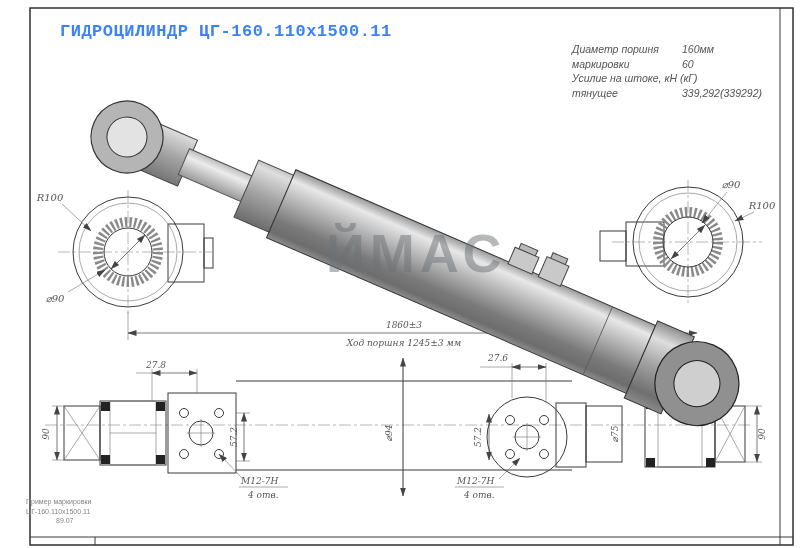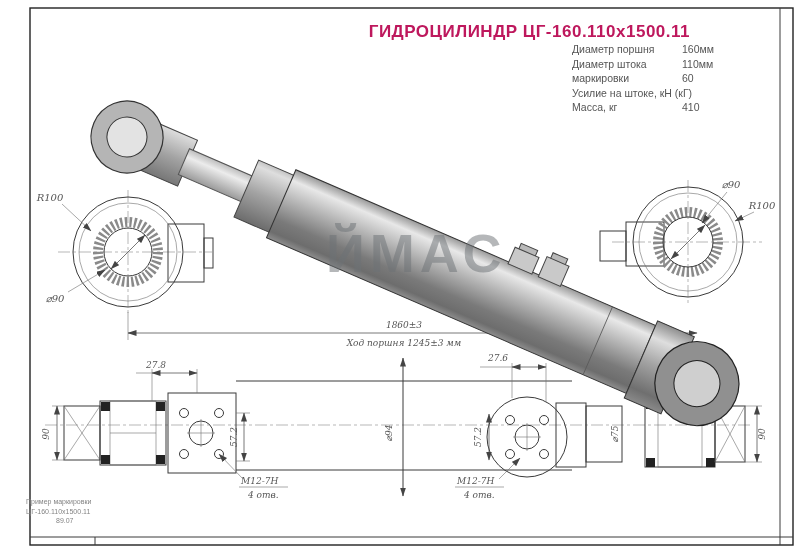--- a/index.html
+++ b/index.html
@@ -1,23 +1,23 @@
 <!DOCTYPE html>
 <html><head>
 <meta charset="utf-8">
 <style>
   html,body{margin:0;padding:0;background:#e9e9e9;}
   .sheet{position:relative;width:800px;height:548px;background:#ffffff;overflow:hidden;
          font-family:"Liberation Sans",sans-serif;}
   .sheet svg{position:absolute;left:0;top:0;z-index:1;}
-  .title{position:absolute;left:60px;top:22px;width:630px;text-align:right;z-index:2;
-         font-family:Liberation Sans, sans-serif;font-weight:bold;font-size:17px;
-         letter-spacing:.5px;color:#be185d;}
+  .title{position:absolute;left:60px;top:22px;width:630px;text-align:left;z-index:2;
+         font-family:Liberation Mono, monospace;font-weight:bold;font-size:17px;
+         letter-spacing:.5px;color:#3b82f6;}
   .specs{position:absolute;left:572px;top:42px;width:205px;z-index:2;
-         font-size:10.5px;line-height:14.6px;color:#555;}
+         font-size:10.5px;line-height:14.6px;color:#555;font-style:italic;}
   .specs .row{display:flex;}
   .specs .lab{width:110px;white-space:nowrap;}
   .specs .val{flex:1;white-space:nowrap;}
   .footer{position:absolute;left:26px;top:497px;width:118px;z-index:2;
           font-size:7px;line-height:9.5px;color:#848484;}
   .footer .l3{margin-left:30px;}
   .dim{font:italic 9px "DejaVu Serif",serif;fill:#555;}
   .dimb{font:italic 10px "DejaVu Serif",serif;fill:#555;}
   .wm{font:bold 54px "Liberation Sans",sans-serif;fill:#6d7276;opacity:.5;letter-spacing:5px;}
   .ln{stroke:#3a3a3a;stroke-width:1;fill:none;}
@@ -31,34 +31,30 @@
 <div class="sheet">
 
   <div class="title">ГИДРОЦИЛИНДР ЦГ-160.110x1500.11</div>
 
   <div class="specs">
     <div class="row">
         <span class="lab">Диаметр поршня</span>
         <span class="val">160мм</span>
       </div>
     <div class="row">
-        <span class="lab">Диаметр штока</span>
-        <span class="val">110мм</span>
-      </div>
-    <div class="row">
         <span class="lab">маркировки</span>
         <span class="val">60</span>
       </div>
     <div class="row">
         <span class="lab">Усилие на штоке, кН (кГ)</span>
         <span class="val"></span>
       </div>
     <div class="row">
-        <span class="lab">Масса, кг</span>
-        <span class="val">410</span>
+        <span class="lab">тянущее</span>
+        <span class="val">339,292(339292)</span>
       </div>
   </div>
 
   <div class="footer">
     <div class="l1">Пример маркировки</div>
     <div class="l2">ЦГ-160.110х1500.11</div>
     <div class="l3">89.07</div>
   </div>
 
   <svg width="800" height="548" viewBox="0 0 800 548">

